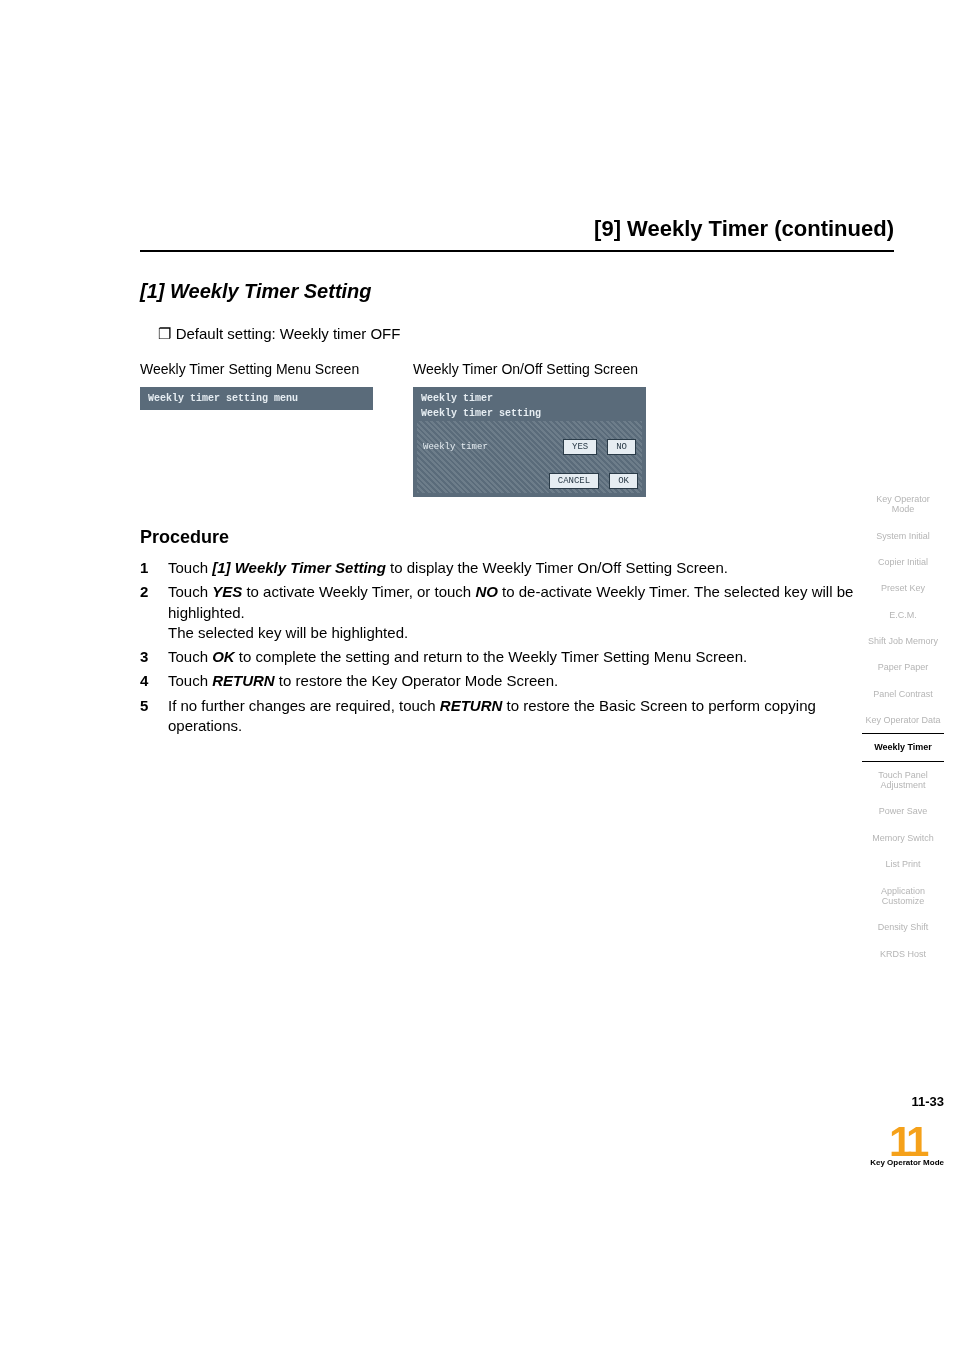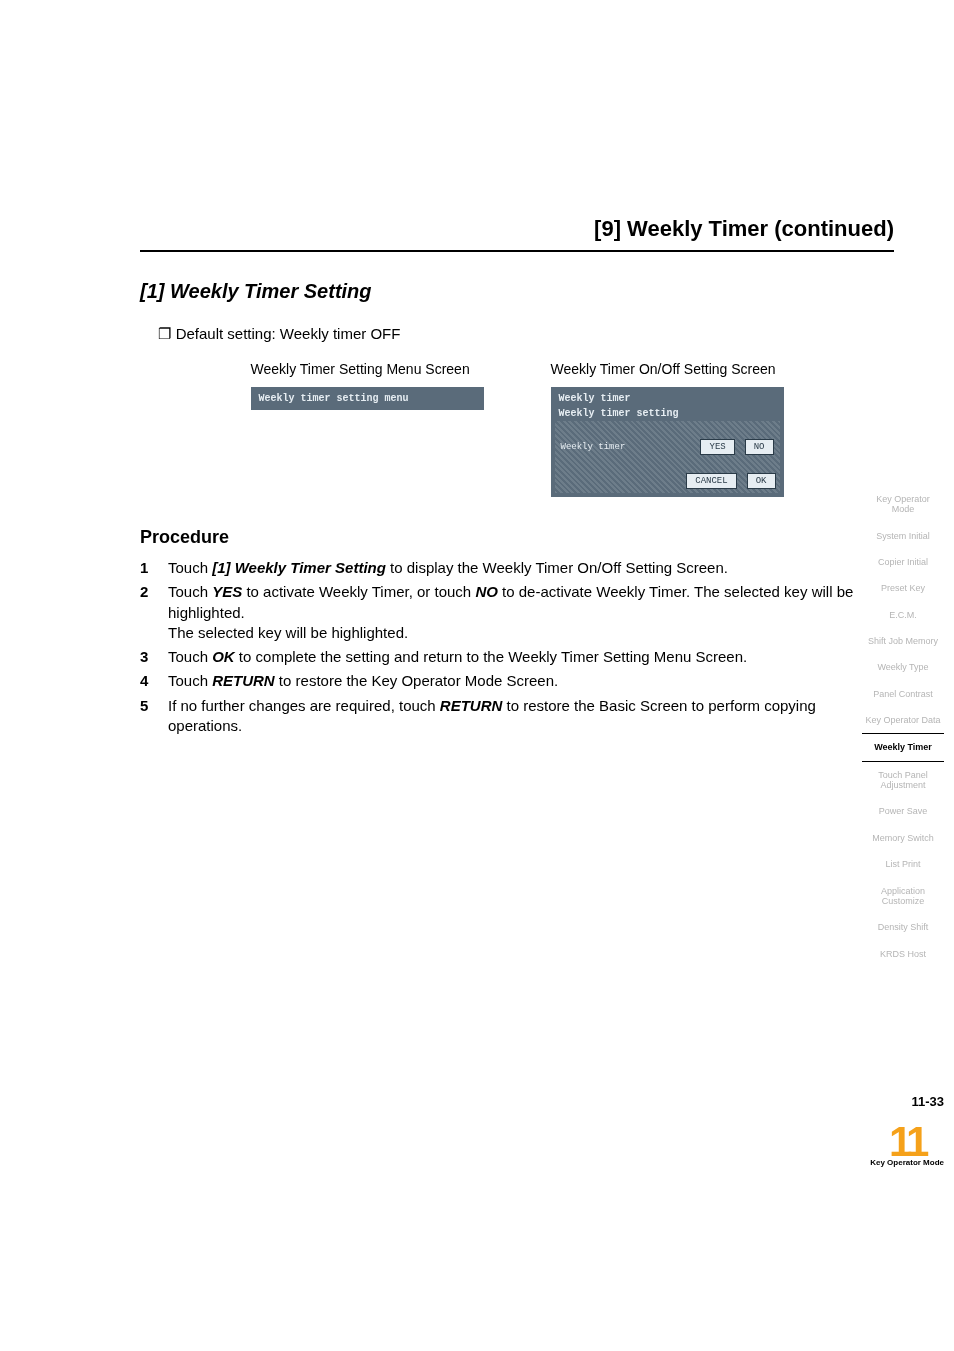--- a/index.html
+++ b/index.html
@@ -36,23 +36,22 @@
   .default-line {
     font-size: 15px;
     margin-left: 18px;
     margin-bottom: 18px;
   }
   .default-line::before {
     content: "❐ ";
   }
   .screens-row {
     display: flex;
-    gap: 67px;
+    gap: 40px;
     margin-bottom: 30px;
-    justify-content: center;
   }
   .screen-col { }
   .screen-caption {
     font-size: 14px;
     margin-bottom: 10px;
   }
   .lcd {
     background: #5a6b7a;
     width: 225px;
     padding: 4px;
@@ -227,21 +226,21 @@
     <li>If no further changes are required, touch <b><i>RETURN</i></b> to restore the Basic Screen to perform copying operations.</li>
   </ol>
 
   <div class="sidebar">
     <div class="side-item">Key Operator Mode</div>
     <div class="side-item">System Initial</div>
     <div class="side-item">Copier Initial</div>
     <div class="side-item">Preset Key</div>
     <div class="side-item">E.C.M.</div>
     <div class="side-item">Shift Job Memory</div>
-    <div class="side-item">Weekly Type</div>
+    <div class="side-item">Paper Paper</div>
     <div class="side-item">Panel Contrast</div>
     <div class="side-item">Key Operator Data</div>
     <div class="side-item active">Weekly Timer</div>
     <div class="side-item">Touch Panel Adjustment</div>
     <div class="side-item">Power Save</div>
     <div class="side-item">Memory Switch</div>
     <div class="side-item">List Print</div>
     <div class="side-item">Application Customize</div>
     <div class="side-item">Density Shift</div>
     <div class="side-item">KRDS Host</div>

